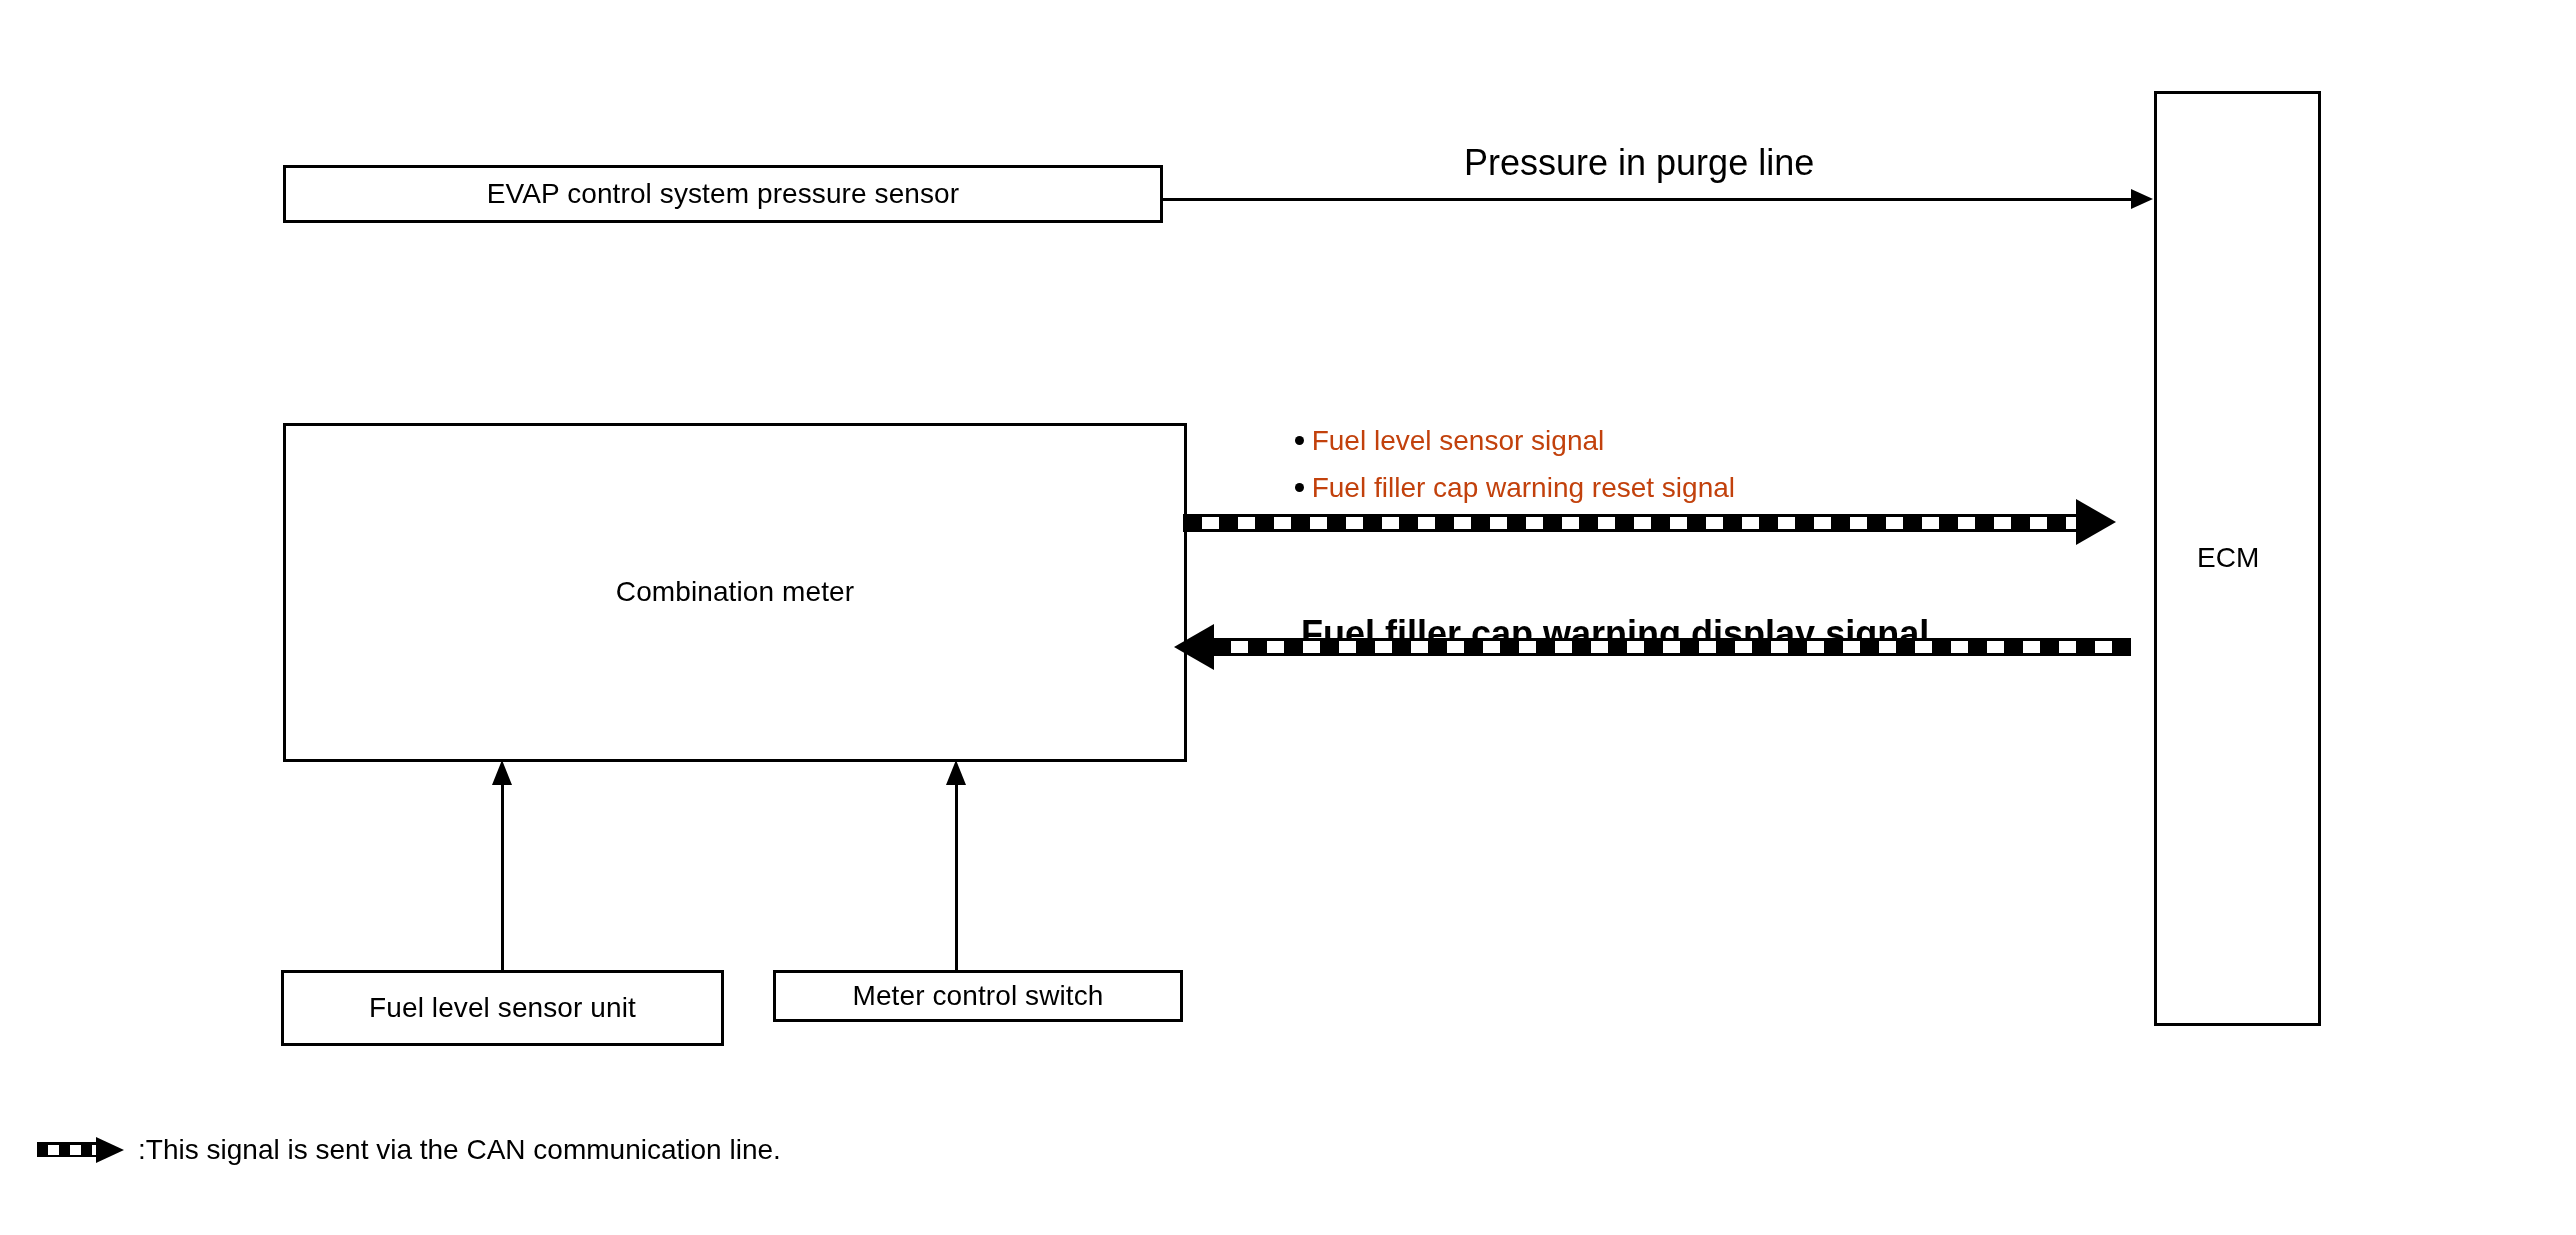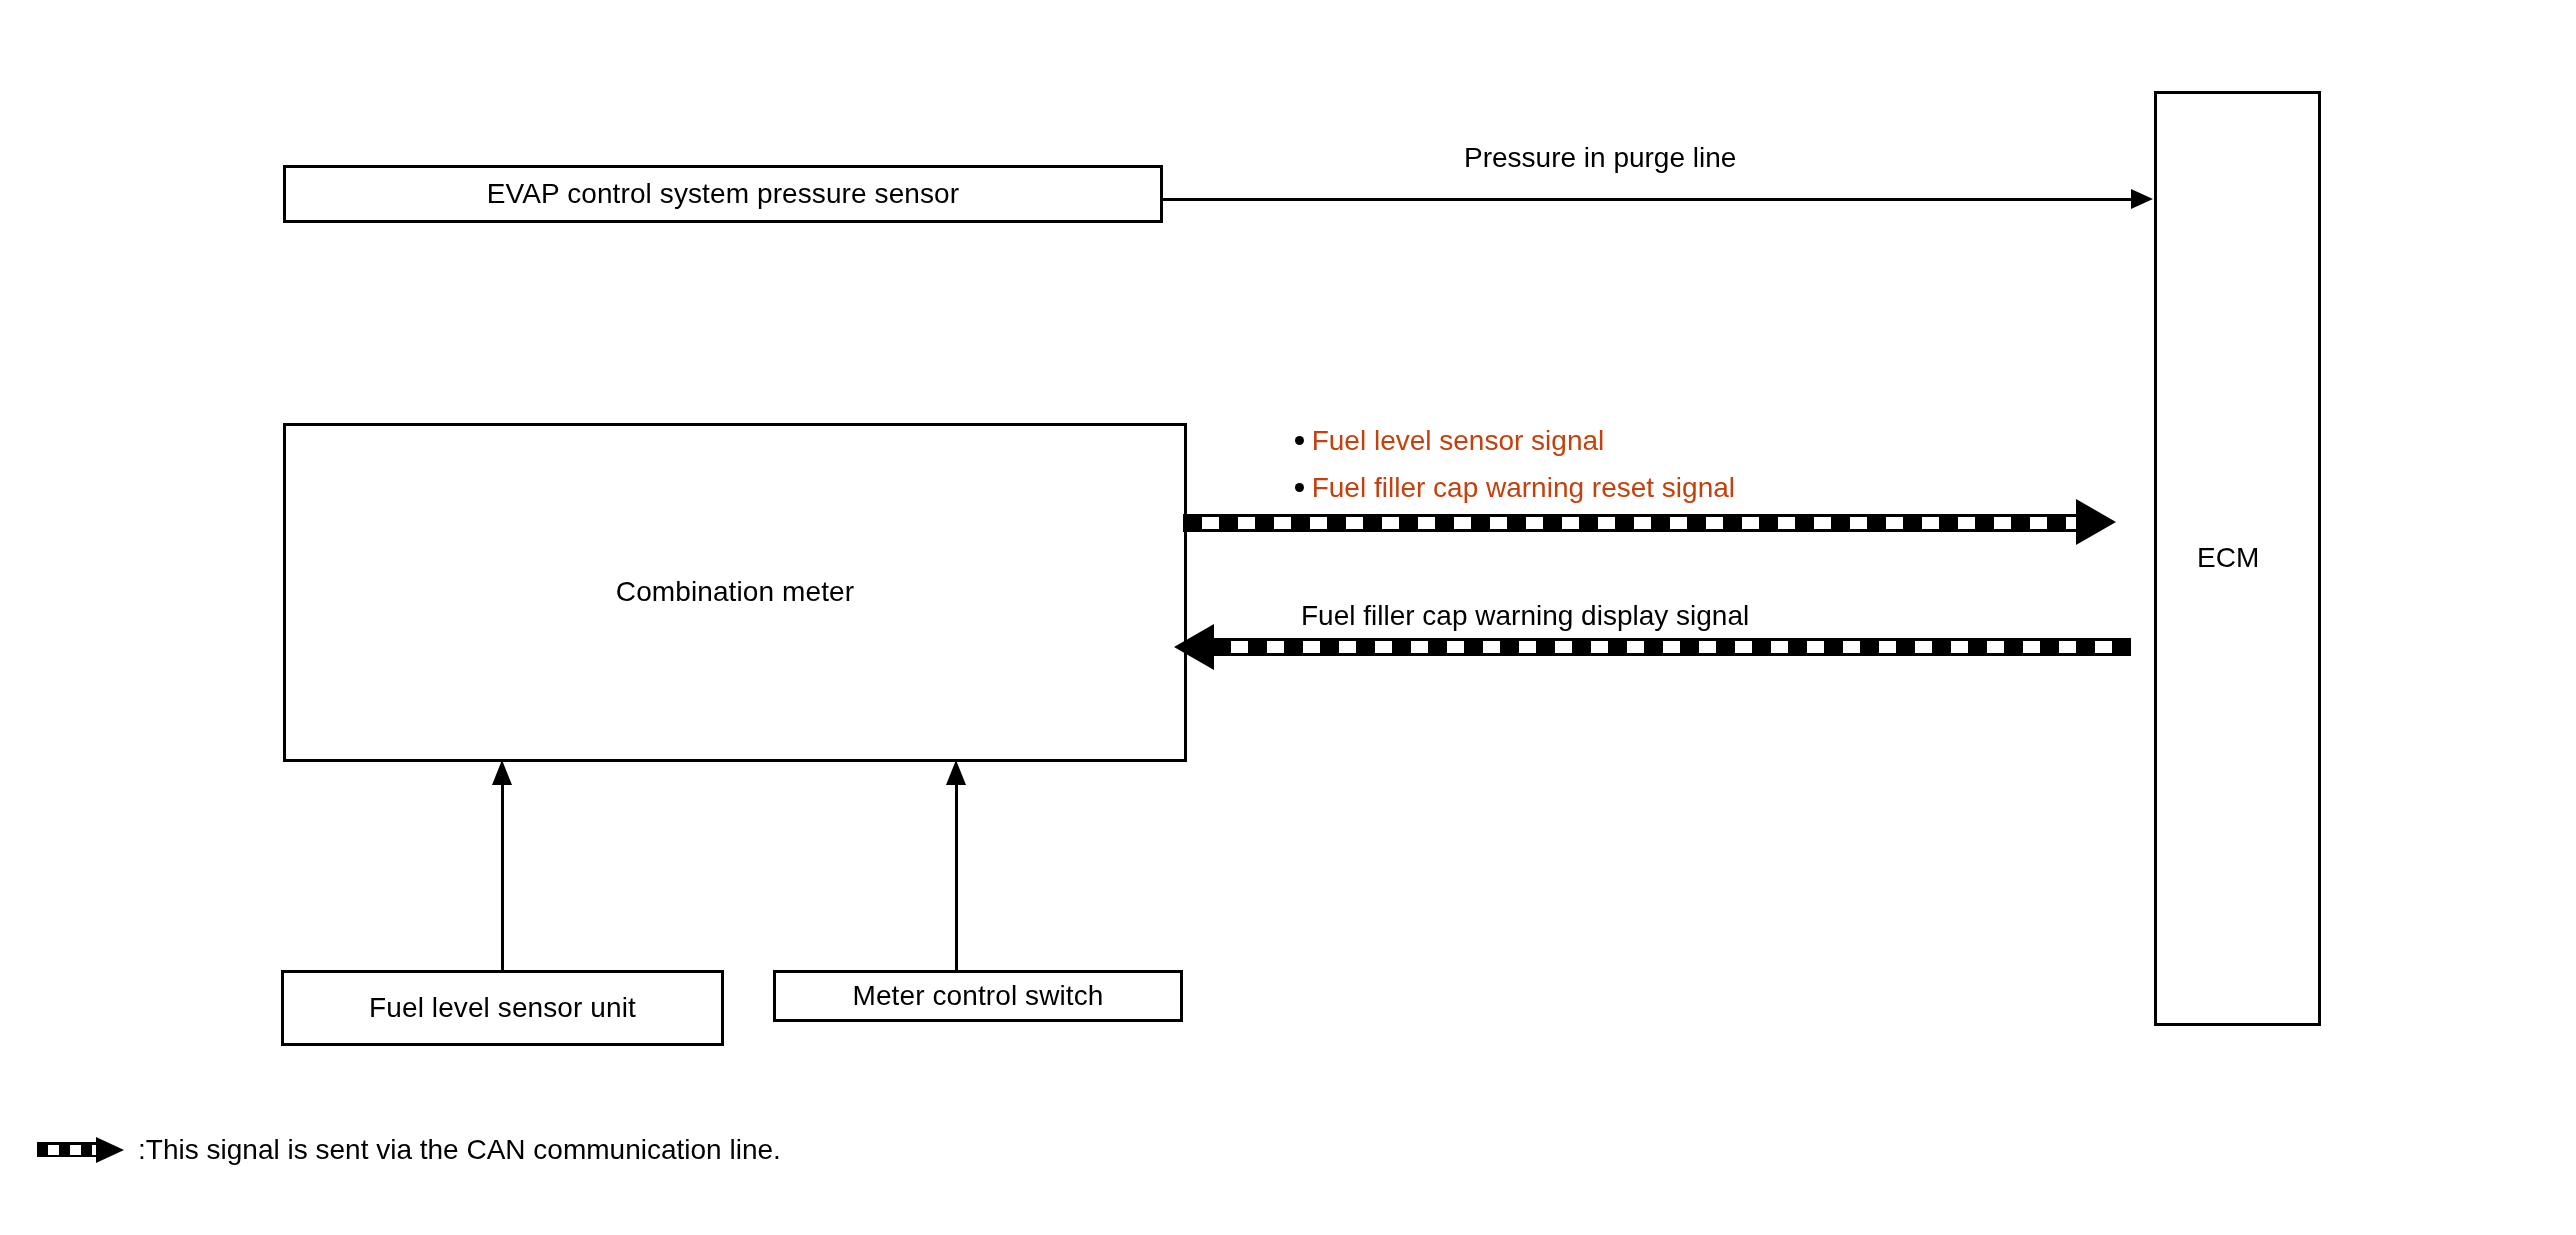--- a/index.html
+++ b/index.html
@@ -31,21 +31,21 @@
     font-size: 28px;
     line-height: 1.15;
     white-space: nowrap;
     letter-spacing: 0.1px;
   }
 
   
   .caption {
     position: absolute;
     color: #000000;
-    font-size: 28px;
+    font-size: 36px;
     line-height: 1.15;
     white-space: nowrap;
   }
   .bullet-line {
     position: absolute;
     color: #c2410c;
     font-size: 28px;
     line-height: 1.15;
     white-space: nowrap;
   }
@@ -212,21 +212,21 @@
   <div class="bullet-line" style="left:1295px; top:425px;">
     <span class="bullet-dot"></span><span>Fuel level sensor signal</span>
   </div>
   <div class="bullet-line" style="left:1295px; top:472px;">
     <span class="bullet-dot"></span><span>Fuel filler cap warning reset signal</span>
   </div>
 
   <div class="can-bar" style="left:1183px; top:514px; width:893px;"></div>
   <div class="can-head-right" style="left:2076px; top:499px;"></div>
 
-  <div class="caption" style="left:1301px; top:600px;">Fuel filler cap warning display signal</div>
+  <div class="caption" style="left:1301px; top:613px;font-weight:bold;">Fuel filler cap warning display signal</div>
 
   <div class="can-bar rtl" style="left:1213px; top:638px; width:918px;"></div>
   <div class="can-head-left" style="left:1174px; top:624px;"></div>
 
   <div class="box" style="left:281px; top:970px; width:443px; height:76px;">
     <span class="box-label">Fuel level sensor unit</span>
   </div>
 
   <div class="box" style="left:773px; top:970px; width:410px; height:52px;">
     <span class="box-label">Meter control switch</span>

